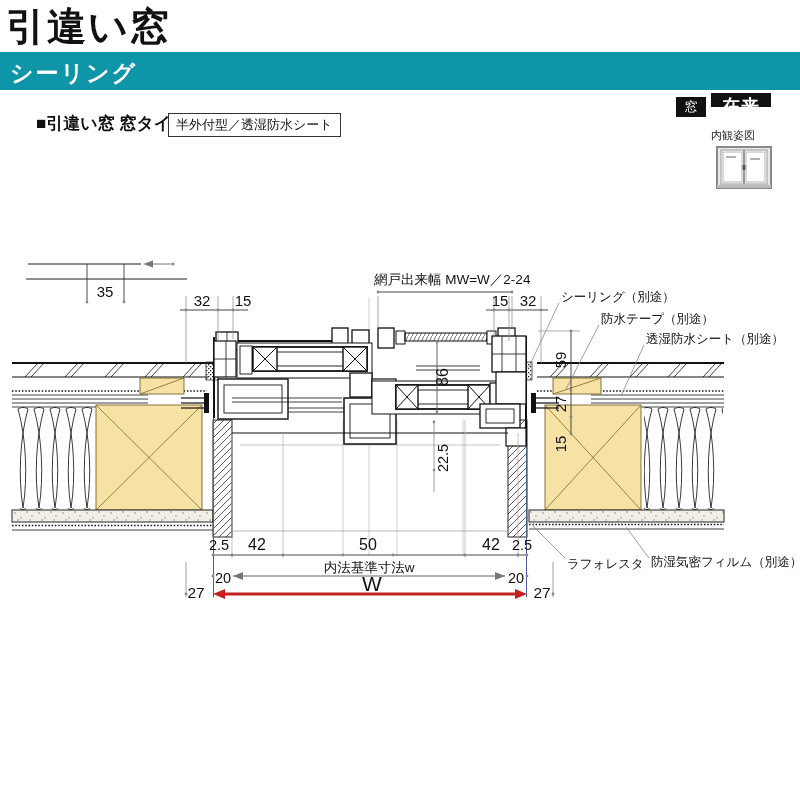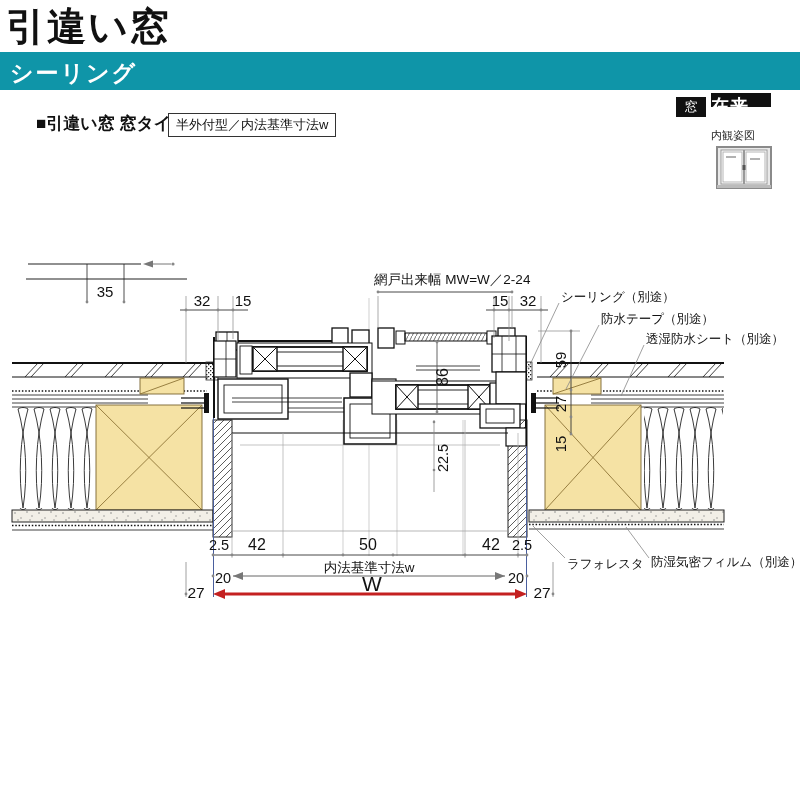--- a/index.html
+++ b/index.html
@@ -3,36 +3,36 @@
 <meta charset="utf-8">
 <style>
   html,body{margin:0;padding:0;background:#fff;}
   body{width:800px;height:800px;position:relative;font-family:"Liberation Sans",sans-serif;overflow:hidden;}
   .title{position:absolute;left:6px;top:0px;font-size:39px;font-weight:bold;color:#111;letter-spacing:2px;}
   .tealbar{position:absolute;left:0;top:52px;width:800px;height:38px;background:#0f95a8;}
   .tealbar .lbl{position:absolute;left:10px;top:6px;color:#fff;font-size:23px;font-weight:bold;letter-spacing:2px;}
   .sectionrow{position:absolute;left:36px;top:112px;font-size:17px;font-weight:bold;color:#111;}
   .typebox{position:absolute;left:168px;top:113px;border:1.5px solid #333;font-size:13px;padding:2px 7px;color:#111;background:#fff;}
   .badge-w{position:absolute;left:676px;top:97px;width:30px;height:20px;background:#111;color:#fff;font-size:13px;text-align:center;line-height:20px;}
-  .badge-z{position:absolute;left:711px;top:93px;width:60px;height:14px;background:#111;color:#fff;font-size:18px;font-weight:bold;text-align:left;line-height:26px;letter-spacing:1px;}
+  .badge-z{position:absolute;left:711px;top:93px;width:60px;height:14px;background:#111;color:#fff;font-size:18px;font-weight:bold;text-align:center;line-height:26px;letter-spacing:1px;}
   .caption{position:absolute;left:711px;top:128px;font-size:11px;color:#222;}
   .iconwrap{position:absolute;left:716px;top:146px;}
   svg{display:block;}
   #draw{position:absolute;left:0;top:0;}
   text{fill:#111;}
 </style>
 </head>
 <body>
 
 <div class="title">引違い窓</div>
 <div class="tealbar">
   <span class="lbl">シーリング</span>
 </div>
 <div class="sectionrow">■引違い窓 窓タイプ</div>
-<div class="typebox">半外付型／内法基準寸法w</div>
+<div class="typebox">半外付型／透湿防水シート</div>
 <div class="badge-w">窓</div>
 <div class="badge-z">在来</div>
 <div class="caption">内観姿図</div>
 
 <div class="iconwrap">
   <svg width="56" height="45" viewBox="0 0 56 45">
     <rect x="1" y="1" width="54" height="41" fill="#e9e9e9" stroke="#8a8a8a" stroke-width="2"></rect>
     <rect x="5" y="4" width="46" height="34" fill="#fff" stroke="#999" stroke-width="1"></rect>
     <line x1="28" y1="4" x2="28" y2="38" stroke="#999" stroke-width="2"></line>
     <rect x="7" y="6" width="19" height="30" fill="#fff" stroke="#b5b5b5" stroke-width="1"></rect>

